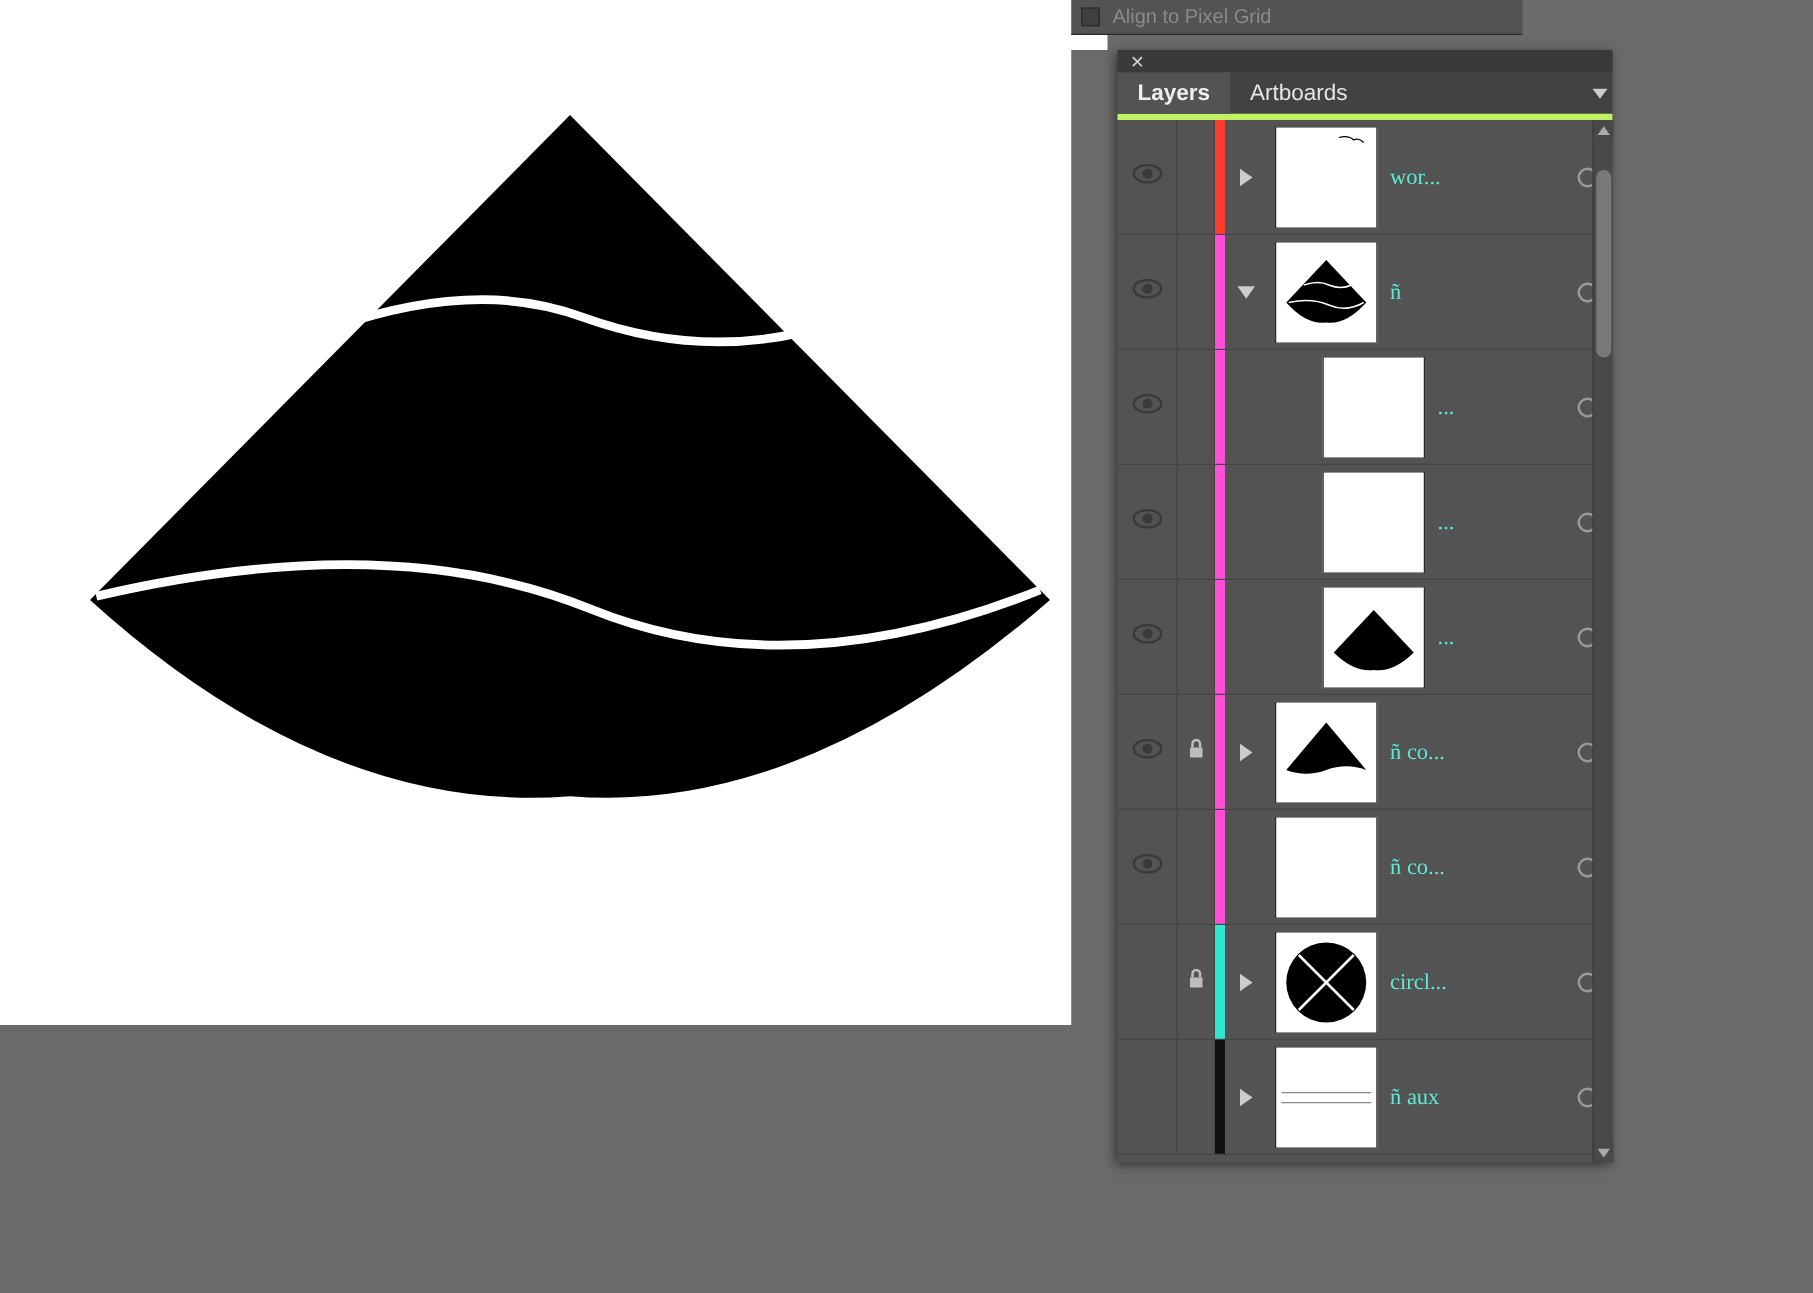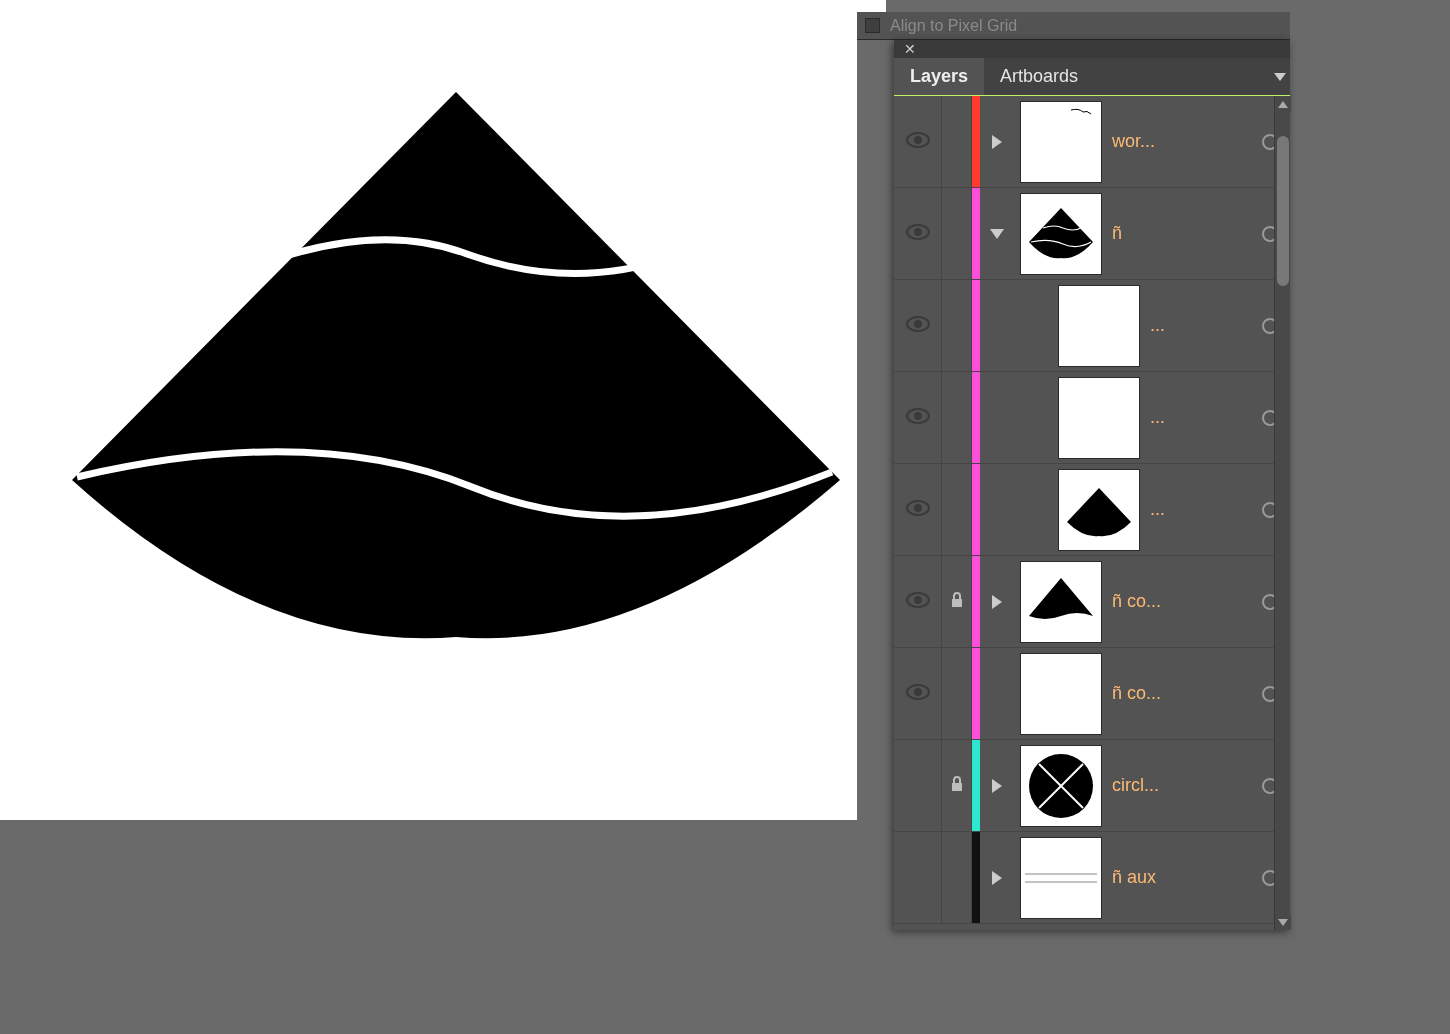--- a/index.html
+++ b/index.html
@@ -30,22 +30,22 @@
   .artwork {
     position: absolute;
     left: 72px;
     top: 92px;
     width: 768px;
     height: 548px;
   }
   .top-strip {
     position: absolute;
     left: 857px;
-    top: 12px;
-    width: 433px;
+    top: 0;
+    width: 361px;
     height: 28px;
     background: #535353;
     border-bottom: 1px solid #2a2a2a;
     display: flex;
     align-items: center;
     padding-left: 8px;
     color: #8a8a8a;
     font-size: 16px;
   }
   .top-strip .chk {
@@ -82,21 +82,21 @@
   .panel-close span {
     color: #d0d0d0;
     font-size: 14px;
     line-height: 14px;
   }
   .panel-tabs {
     height: 38px;
     background: #424242;
     display: flex;
     align-items: stretch;
-    border-bottom: 1px solid #bef264;
+    border-bottom: 5px solid #bef264;
     position: relative;
   }
   .tab {
     padding: 0 16px;
     display: flex;
     align-items: center;
     font-size: 18px;
     color: #e5e5e5;
     cursor: pointer;
   }
@@ -174,26 +174,27 @@
     background: #ffffff;
     border: 1px solid #2a2a2a;
     margin: 0 6px;
     display: flex;
     align-items: center;
     justify-content: center;
     overflow: hidden;
   }
   .layer-name {
     flex: 1;
-    color: #fdba74;
+    color: #5eead4;
     font-size: 18px;
     padding-left: 4px;
     overflow: hidden;
     text-overflow: ellipsis;
     white-space: nowrap;
+    font-family: Liberation Serif, serif;
   }
   .target {
     width: 40px;
     height: 100%;
     display: flex;
     align-items: center;
     justify-content: center;
   }
   .target span {
     width: 16px;

